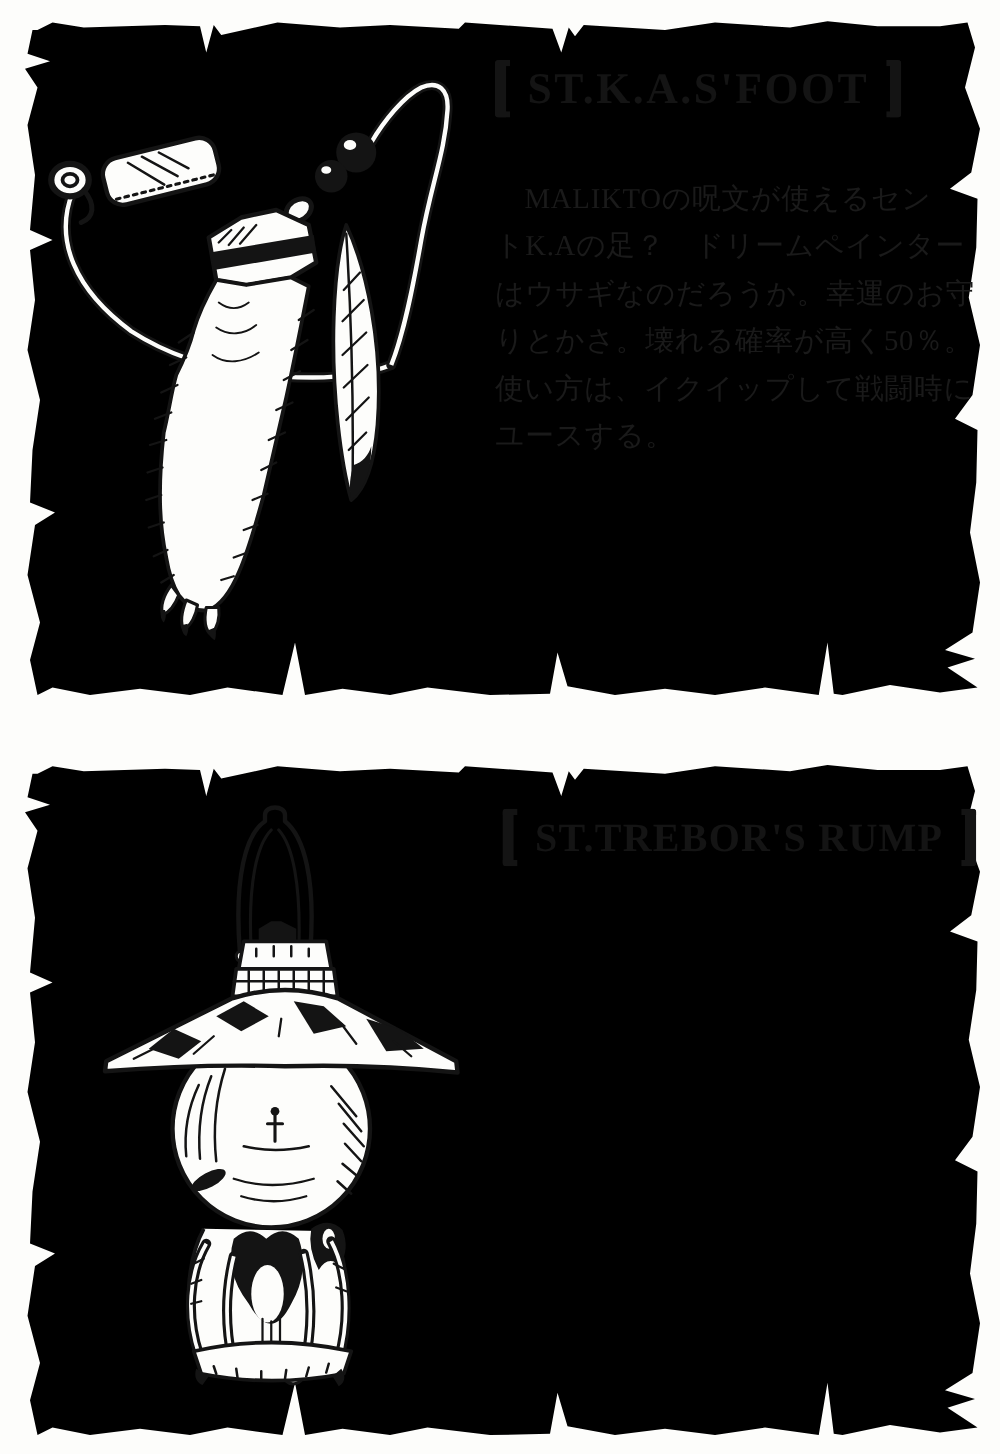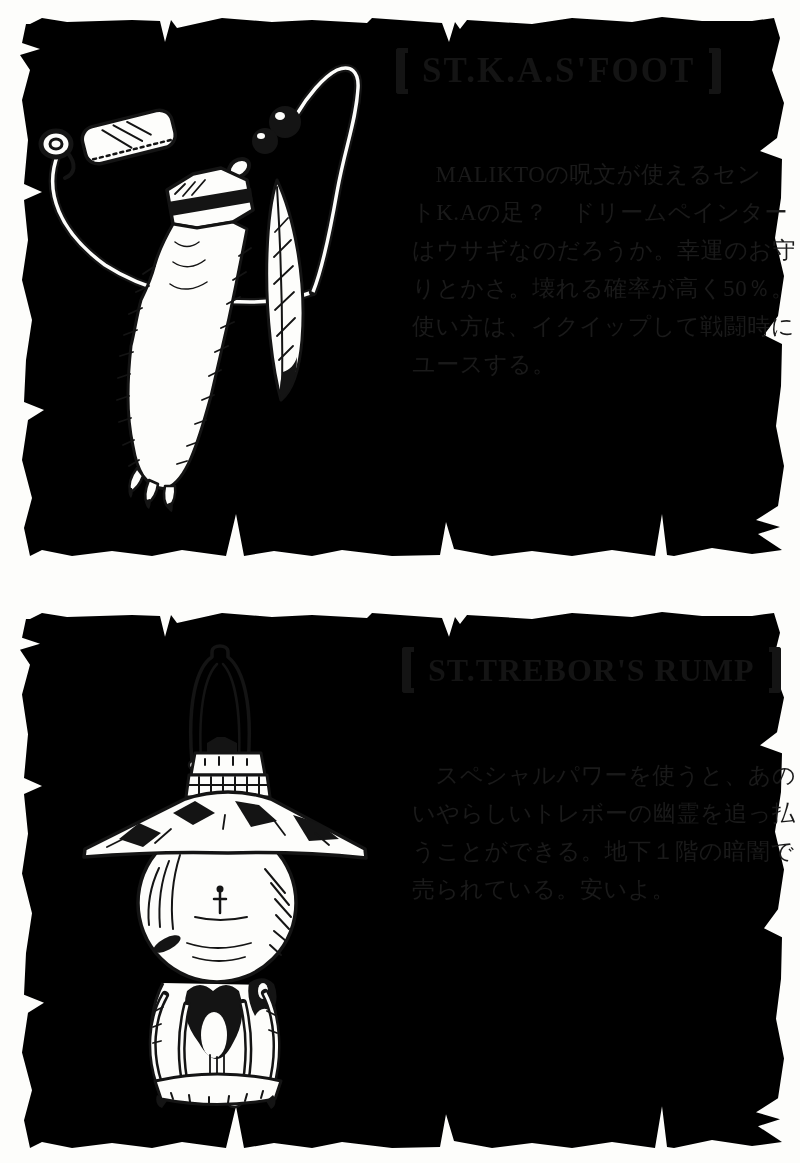--- a/index.html
+++ b/index.html
@@ -10,21 +10,21 @@
   #panel2{top:603px;height:553px;}
   .frame{position:absolute;inset:0;width:100%;height:100%;}
   .title-row{position:absolute;display:flex;align-items:center;gap:14px;margin:0;}
   #panel1 .title-row{left:384px;top:40px;}
   #panel2 .title-row{left:390px;top:44px;}
   .item-title{font-size:35px;font-weight:600;letter-spacing:2px;white-space:nowrap;margin:0;}
   #panel2 .item-title{font-size:32px;letter-spacing:1px;}
   .bracket{width:12px;height:46px;box-sizing:border-box;}
   .bracket.left{border-left:9px solid #141414;border-top:5px solid #141414;border-bottom:5px solid #141414;border-radius:3px 0 0 3px;}
   .bracket.right{border-right:9px solid #141414;border-top:5px solid #141414;border-bottom:5px solid #141414;border-radius:0 3px 3px 0;}
-  .desc{position:absolute;left:384px;margin:16px;font-size:23px;line-height:38px;
+  .desc{position:absolute;left:384px;margin:0;font-size:23px;line-height:38px;
         letter-spacing:0.6px;white-space:pre;color:#1a1a1a;}
   #panel1 .desc{top:132px;}
   #panel2 .desc{top:138px;}
   .illus{position:absolute;}
   #panel1 .illus{left:13px;top:44px;}
   #panel2 .illus{left:55px;top:40px;}
   .ink{stroke:#141414;fill:none;stroke-linecap:round;stroke-linejoin:round;}
   .inkf{stroke:#141414;fill:#fdfdfb;stroke-linejoin:round;}
   .solid{fill:#141414;stroke:none;}
 </style>
@@ -118,24 +118,20 @@
   <svg class="frame" viewBox="0 0 780 556" preserveAspectRatio="none">
     <use href="#torn-frame"></use>
   </svg>
 
   <header class="title-row">
     <span class="bracket left"></span>
     <h2 class="item-title">ST.TREBOR'S RUMP</h2>
     <span class="bracket right"></span>
   </header>
 
-  <p class="desc">　スペシャルパワーを使うと、あの
-いやらしいトレボーの幽霊を追っ払
-うことができる。地下１階の暗闇で
-売られている。安いよ。</p>
 
   <svg class="illus" width="330" height="470" viewBox="0 0 330 470">
 
     <path class="ink" stroke-width="3.5" d="M125,120 C120,58 130,24 145,14 L145,9 C145,1 161,1 161,9 L161,14 C176,26 186,60 181,120"></path>
     <path class="ink" stroke-width="2.5" d="M134,118 C131,62 139,32 150,21 M172,118 C174,64 167,33 156,21"></path>
     <circle class="inkf" cx="126" cy="122" r="4" stroke-width="2.5"></circle>
     <circle class="inkf" cx="180" cy="122" r="4" stroke-width="2.5"></circle>
 
     <circle class="inkf" cx="150" cy="260" r="79" stroke-width="3.5"></circle>
 

